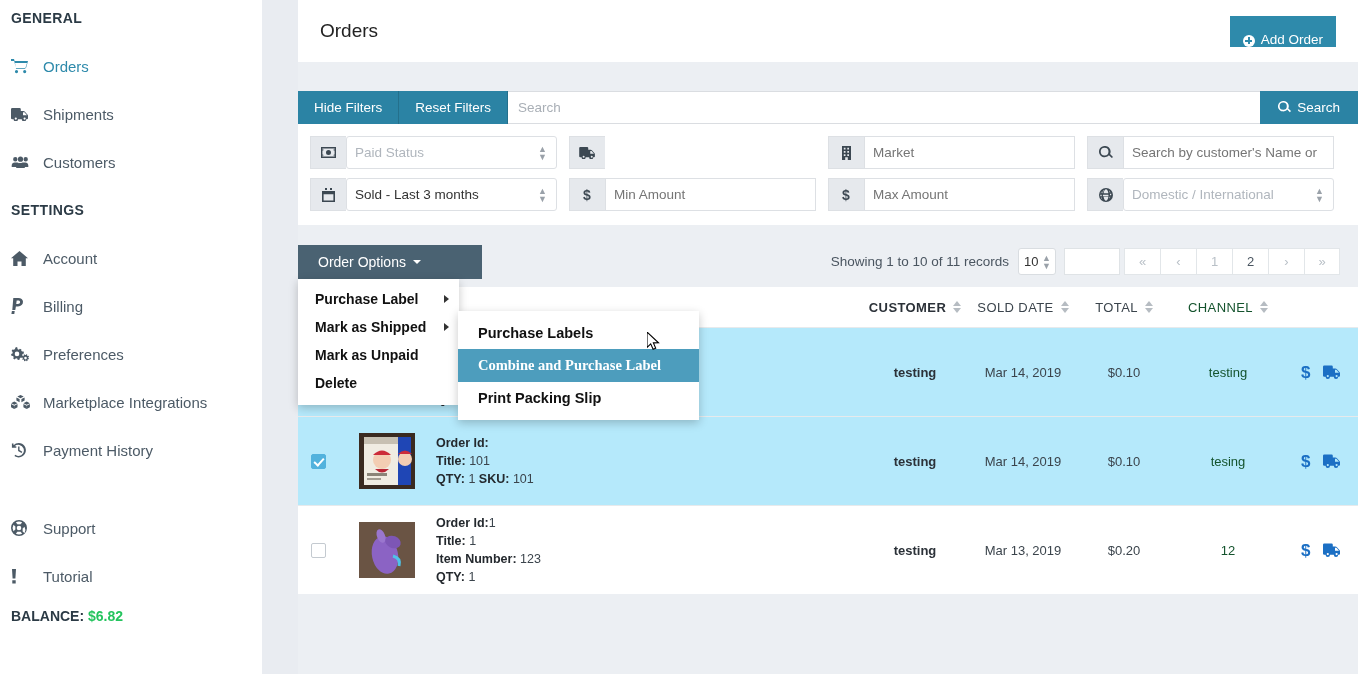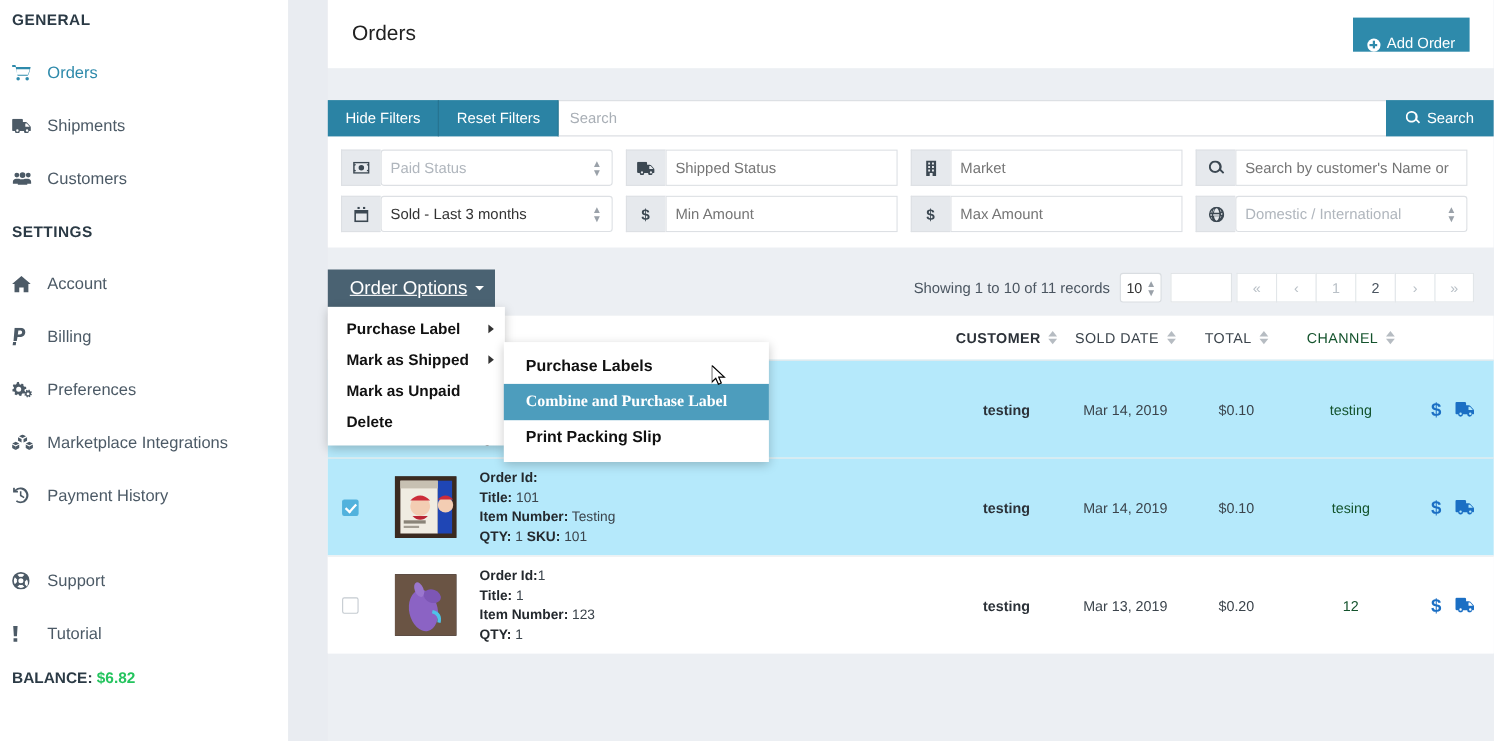--- a/index.html
+++ b/index.html
@@ -118,23 +118,23 @@
   .fctl.sel.filled { color: #333; }
   .sel-caret {
     position: absolute; right: 9px; top: 50%; transform: translateY(-50%);
     font-size: 9px; color: #9aa1a9; line-height: 8px; text-align: center;
   }
 
   
   .tools { position: relative; margin-top: 20px; height: 34px; }
   .oo-btn {
     position: absolute; left: 0; top: 0;
-    width: 152px; height: 34px; background: #4a6272; color: #fff;
+    width: 184px; height: 34px; background: #4a6272; color: #fff;
     display: flex; align-items: center; padding-left: 20px;
-    font-size: 17px; cursor: pointer; text-decoration: underline;
+    font-size: 14px; cursor: pointer;
   }
   .caret-dn {
     display: inline-block; margin-left: 7px;
     border-left: 4px solid transparent; border-right: 4px solid transparent;
     border-top: 4px solid #fff;
   }
   .pager {
     position: absolute; right: 18px; top: 3px;
     display: flex; align-items: center; gap: 0; font-size: 13.5px; color: #4a5560;
   }
@@ -382,21 +382,20 @@
             <span>Paid Status</span>
             <span class="sel-caret">▲<br>▼</span>
           </div>
         </div>
         <div class="fcell">
           <div class="faddon">
             <svg width="17" height="12" viewBox="0 0 18 13">
                 <path fill="currentColor" d="M0 1.2A1.2 1.2 0 011.2 0h7.4a1.2 1.2 0 011.2 1.2V3h2.6c.5 0 1 .2 1.3.6l2.9 3.2c.3.3.4.7.4 1.1v2.4c0 .5-.4.9-.9.9h-.9a2.2 2.2 0 01-4.4 0H7a2.2 2.2 0 01-4.4 0H1.2A1.2 1.2 0 010 9.9V1.2zm12 3.1v2.9h4L13.4 4.3H12zM4.8 9.5a1.1 1.1 0 100 2.2 1.1 1.1 0 000-2.2zm8.8 0a1.1 1.1 0 100 2.2 1.1 1.1 0 000-2.2z"></path>
               </svg>
           </div>
-          <input class="fctl" placeholder="Shipped Status" style="">
         </div>
         <div class="fcell">
           <div class="faddon">
             <svg width="11" height="14" viewBox="0 0 11 14">
                 <path fill="currentColor" d="M1 0h9v14H6.8v-2.8H4.2V14H1V0zm1.8 1.8v1.7h1.7V1.8H2.8zm3.5 0v1.7H8V1.8H6.3zM2.8 5v1.7h1.7V5H2.8zm3.5 0v1.7H8V5H6.3zM2.8 8.2V10h1.7V8.2H2.8zm3.5 0V10H8V8.2H6.3z"></path>
               </svg>
           </div>
           <input class="fctl" placeholder="Market" style="">
         </div>
         <div class="fcell">
@@ -596,21 +595,20 @@
                 <rect x="8" y="40" width="20" height="3" fill="#8a8478"></rect>
                 <rect x="8" y="45" width="14" height="2" fill="#a39d92"></rect>
                 <circle cx="46" cy="26" r="7" fill="#f3cdb3"></circle>
                 <path d="M39 21q7-7 14 0z" fill="#cc2c3a"></path>
               </svg>
           </div>
         </div>
         <div class="c-info">
           <div><b>Order Id:</b><span></span></div>
           <div><b>Title:</b> <span>101</span></div>
-          <div><b>Item Number:</b> <span>Testing</span></div>
           <div><b>QTY:</b> <span>1</span> <b>SKU:</b> <span>101</span></div>
         </div>
         <div class="c-cust">testing</div>
         <div class="c-date">Mar 14, 2019</div>
         <div class="c-total">$0.10</div>
         <div class="c-chan">tesing</div>
         <div class="c-act">
           <span class="act-ico">
               <svg width="11" height="17" viewBox="0 0 11 17">
                 <text x="0" y="14" font-family="Liberation Sans, sans-serif" font-size="17" font-weight="bold" fill="#1b6fc4">$</text>

